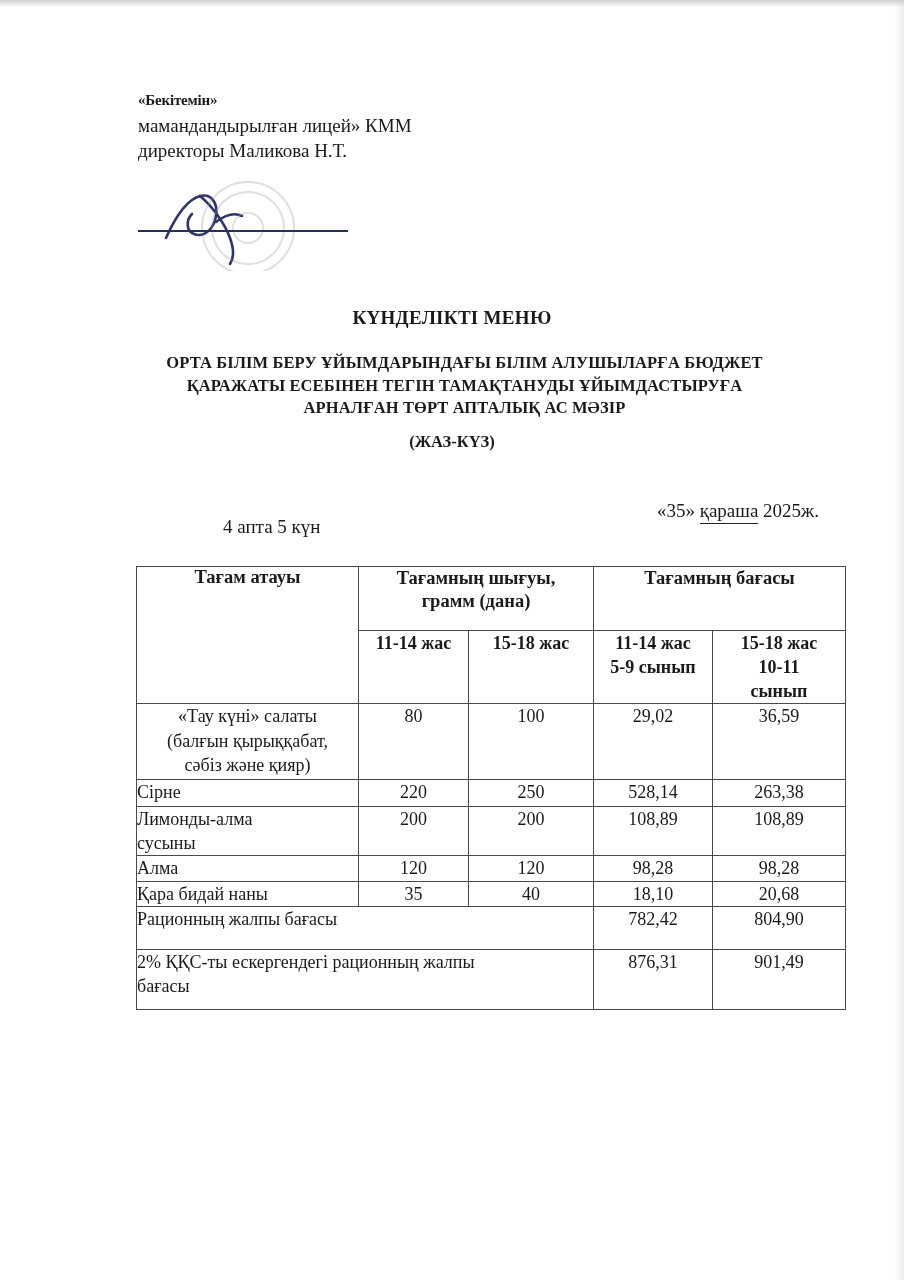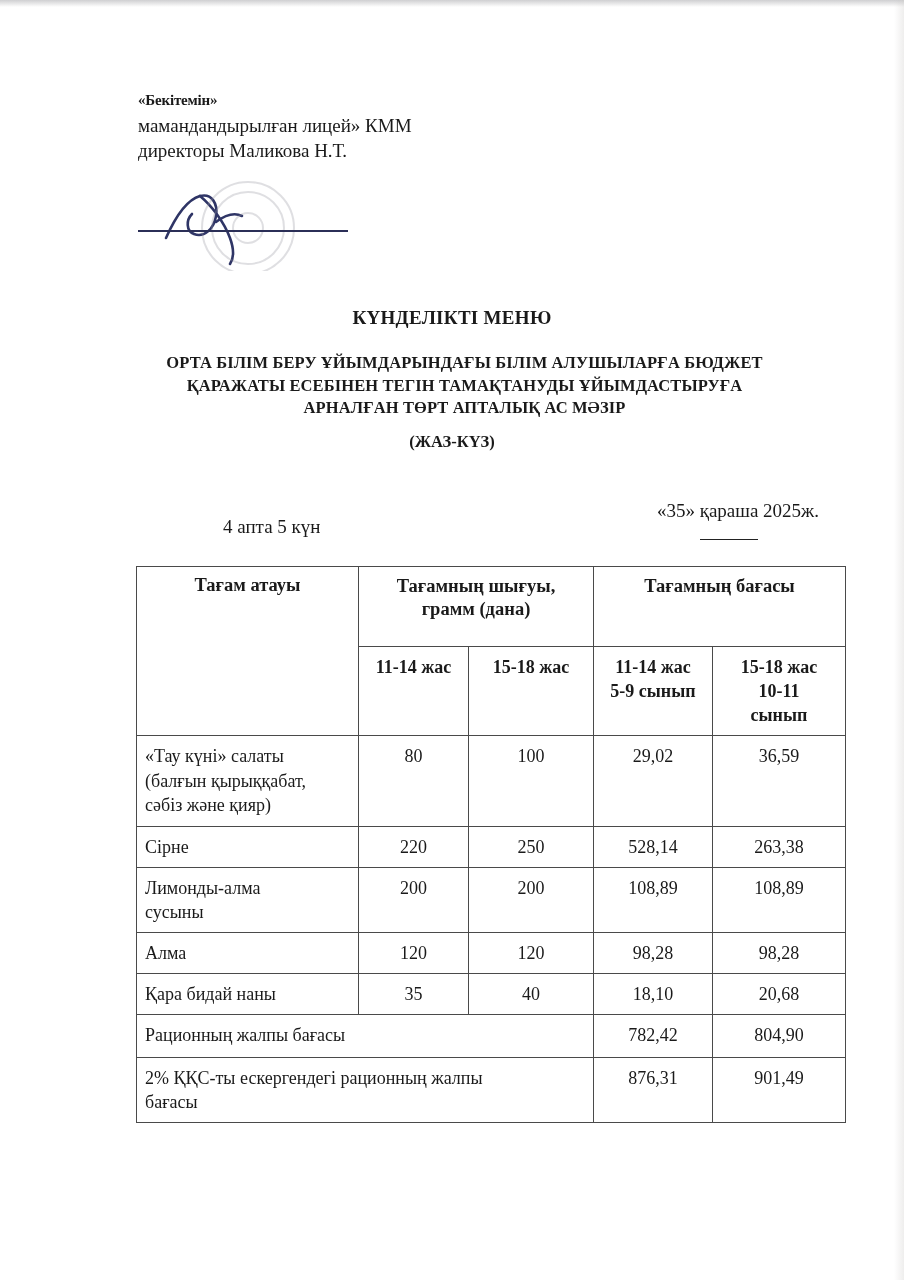--- a/index.html
+++ b/index.html
@@ -112,36 +112,36 @@
     position: absolute;
     left: 0; top: 16px; margin-left: 48px;
   }
   .meta-right {
     position: absolute;
     right: 0; top: 0;
     white-space: nowrap;
   }
   .underlined-word {
     border-bottom: 1.4px solid #222;
-    padding-bottom: 18px;
+    padding-bottom: 2px;
   }
 
   
   .menu-table {
     position: absolute;
     left: 136px;
     top: 566px;
     width: 709px;
     border-collapse: collapse;
     table-layout: fixed;
     font-size: 18px;
   }
   .menu-table td, .menu-table th {
     border: 1.3px solid #4a4a4a;
-    padding: 8px;
+    padding: 0;
     vertical-align: top;
   }
   .menu-table th {
     font-weight: bold;
     text-align: center;
   }
   .th-group {
     height: 63px;
     font-size: 18.5px;
     line-height: 23px;
@@ -168,21 +168,21 @@
     font-size: 18px;
     line-height: 24px;
     text-align: left;
   }
   .cell-num {
     text-align: center;
     font-size: 18px;
     padding-top: 5px;
     line-height: 24px;
   }
-  .row-salad .cell-name { line-height: 24.5px; }
+  .row-salad .cell-name { line-height: 24.5px; text-align: center; }
 
   .cell-total-label {
     padding: 5px 4px 4px 7px;
     font-size: 18px;
     line-height: 24px;
     text-align: left;
   }
 </style>
 </head>
 <body>

